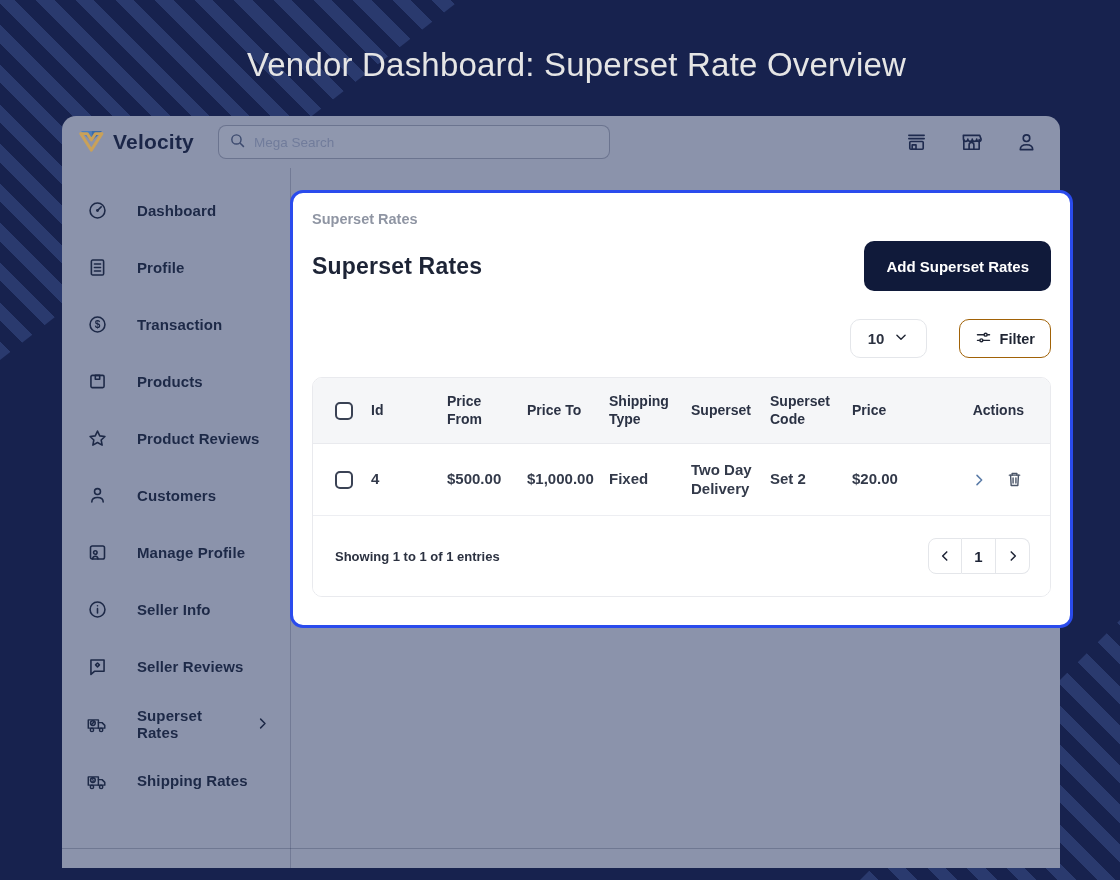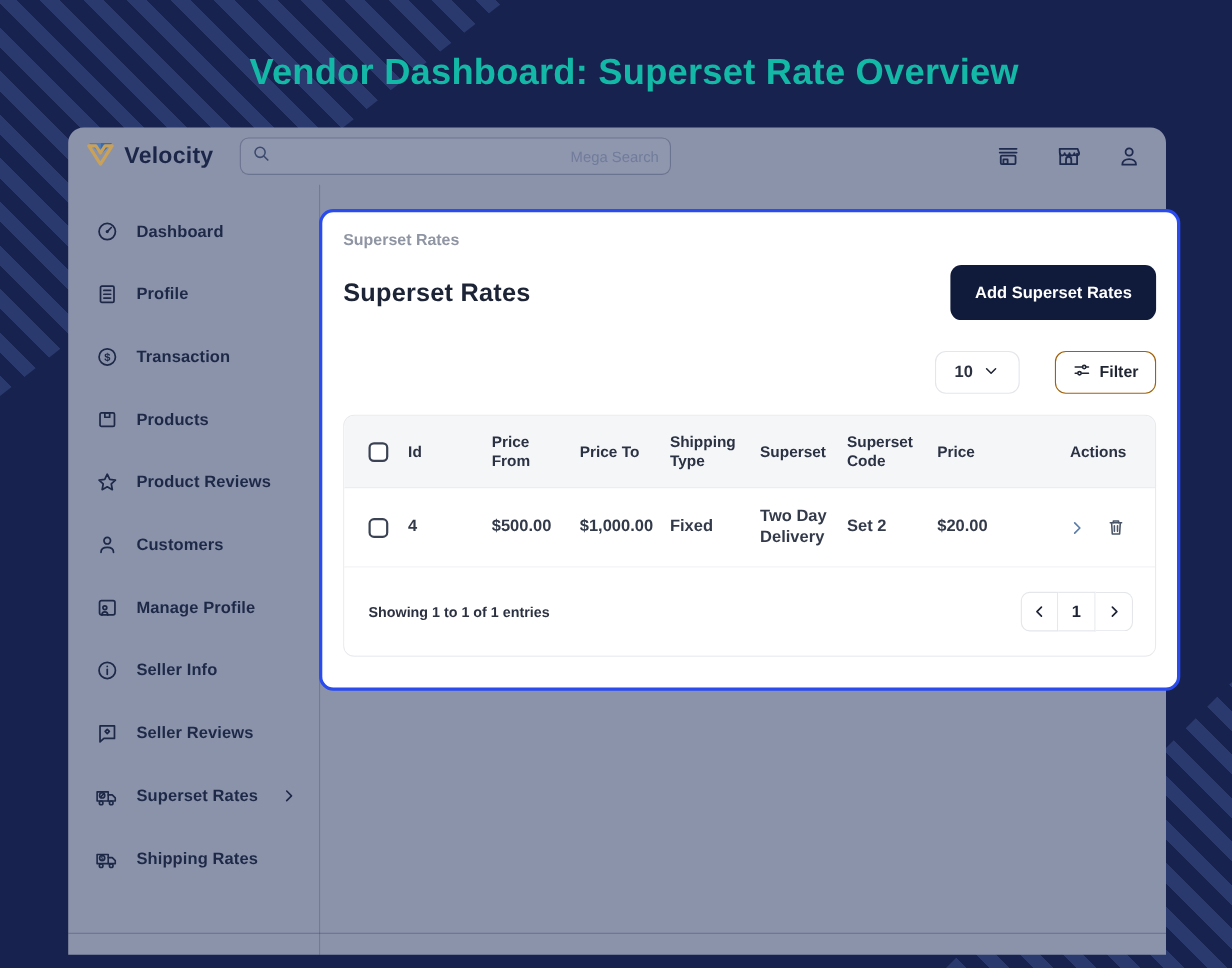--- a/index.html
+++ b/index.html
@@ -17,54 +17,54 @@
     z-index:0;
   }
   .stripes-br {
     position:absolute; right:0; bottom:0; width:260px; height:260px;
     background:repeating-linear-gradient(45deg,#2a3a6e 0 13px,transparent 13px 28px);
     clip-path:polygon(100% 0,100% 100%,0 100%);
     z-index:0;
   }
   .page-title {
     position:absolute; top:46px; left:0; width:100%;
-    text-align:center; color:#14b8a6; font-size:33px; font-weight:700;
+    text-align:center; color:#e5e5e5; font-size:33px; font-weight:400;
     letter-spacing:0.2px; z-index:1;padding-left:33px;
   }
   
   .window {
     position:absolute; left:62px; top:116px; width:998px; height:752px;
     background:#8b93ab; border-radius:14px 14px 0 0; z-index:2;
   }
   .app-header {
     height:52px; display:flex; align-items:center; padding:0 22px 0 16px;
   }
   .brand { display:flex; align-items:center; gap:8px; }
   .brand-name { font-size:21px; font-weight:800; color:#1b2648; letter-spacing:0.2px; }
   .mega-search {
     margin-left:24px; width:392px; height:34px; border-radius:8px;
     border:1px solid rgba(27,38,72,0.30); background:rgba(255,255,255,0.04);
     display:flex; align-items:center; padding:0 10px; gap:8px;
   }
   .mega-search input {
     border:none; outline:none; background:transparent; flex:1;
-    font-family:"Liberation Sans",sans-serif; font-size:13.5px; color:#2a3558;text-align:right;
+    font-family:"Liberation Sans",sans-serif; font-size:13.5px; color:#2a3558;
   }
   .mega-search input::placeholder { color:#717c9b; }
   .header-icons { margin-left:auto; display:flex; align-items:center; gap:32px; color:#1e2a4e; }
   .header-icons svg { display:block; }
   
   .app-body { display:flex; height:700px; }
   .sidebar {
     width:229px; border-right:1px solid rgba(27,38,72,0.22);
     padding-top:14px; position:relative;
   }
   .side-item {
     height:57px; display:flex; align-items:center; padding:0 20px 0 24px;
-    color:#1d2947; cursor:pointer;
+    color:#1d2947; cursor:pointer;gap:13px;
   }
   .side-item .s-icon { width:22px; display:flex; justify-content:center; color:#1d2947; }
   .side-item .s-label { margin-left:16px; font-size:15px; font-weight:700; letter-spacing:0.1px; }
   .side-item .s-chevron { margin-left:auto; display:flex; color:#1d2947; }
   .sidebar-bottom-line {
     position:absolute; left:0; bottom:19px; width:998px;
     border-top:1px solid rgba(27,38,72,0.25);
   }
   
   .panel {

